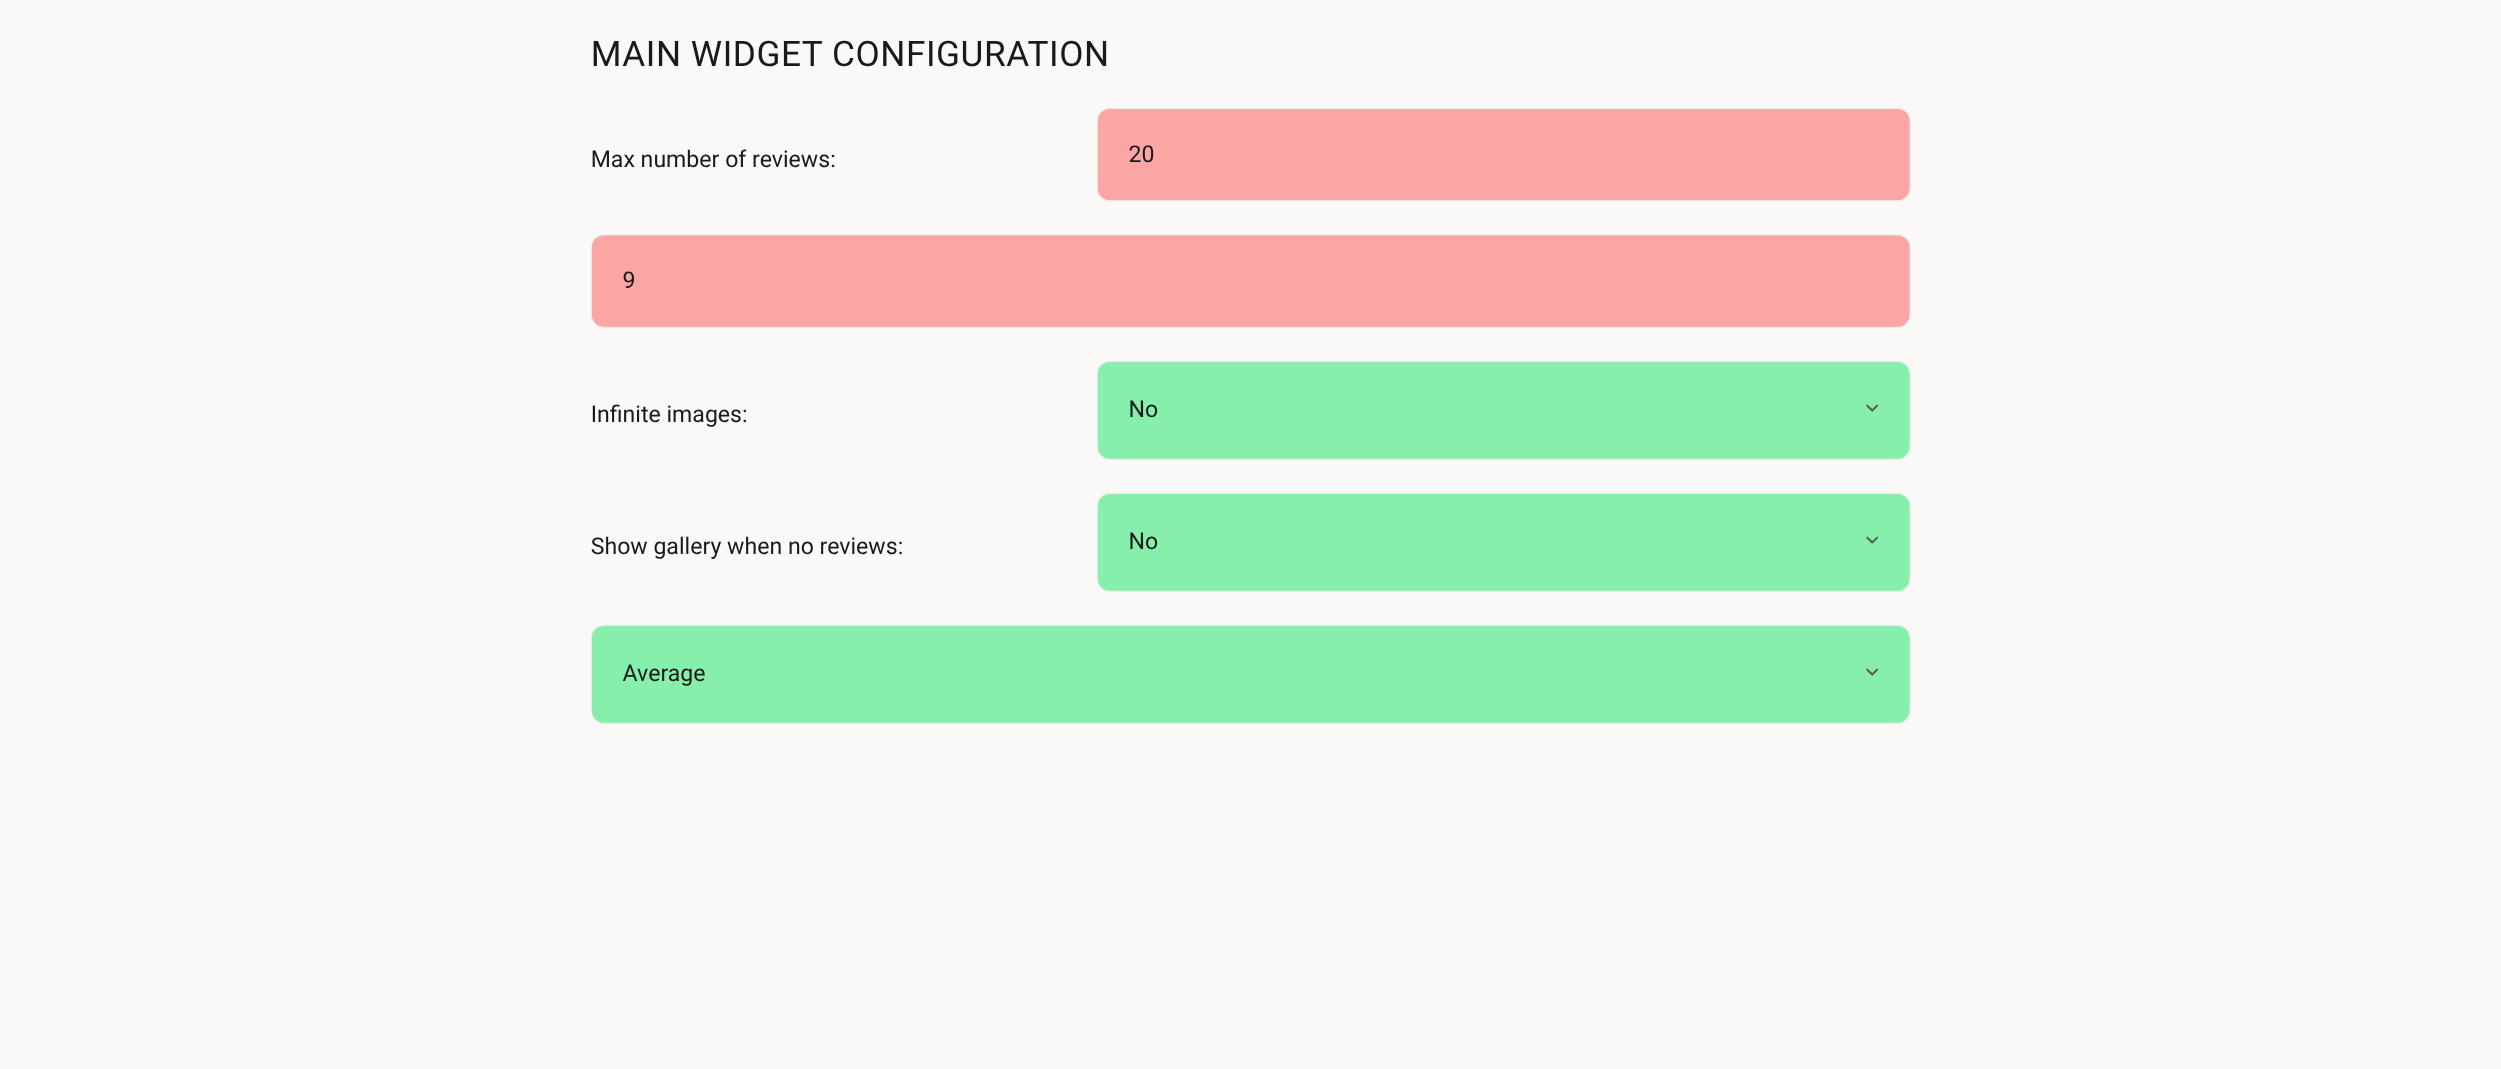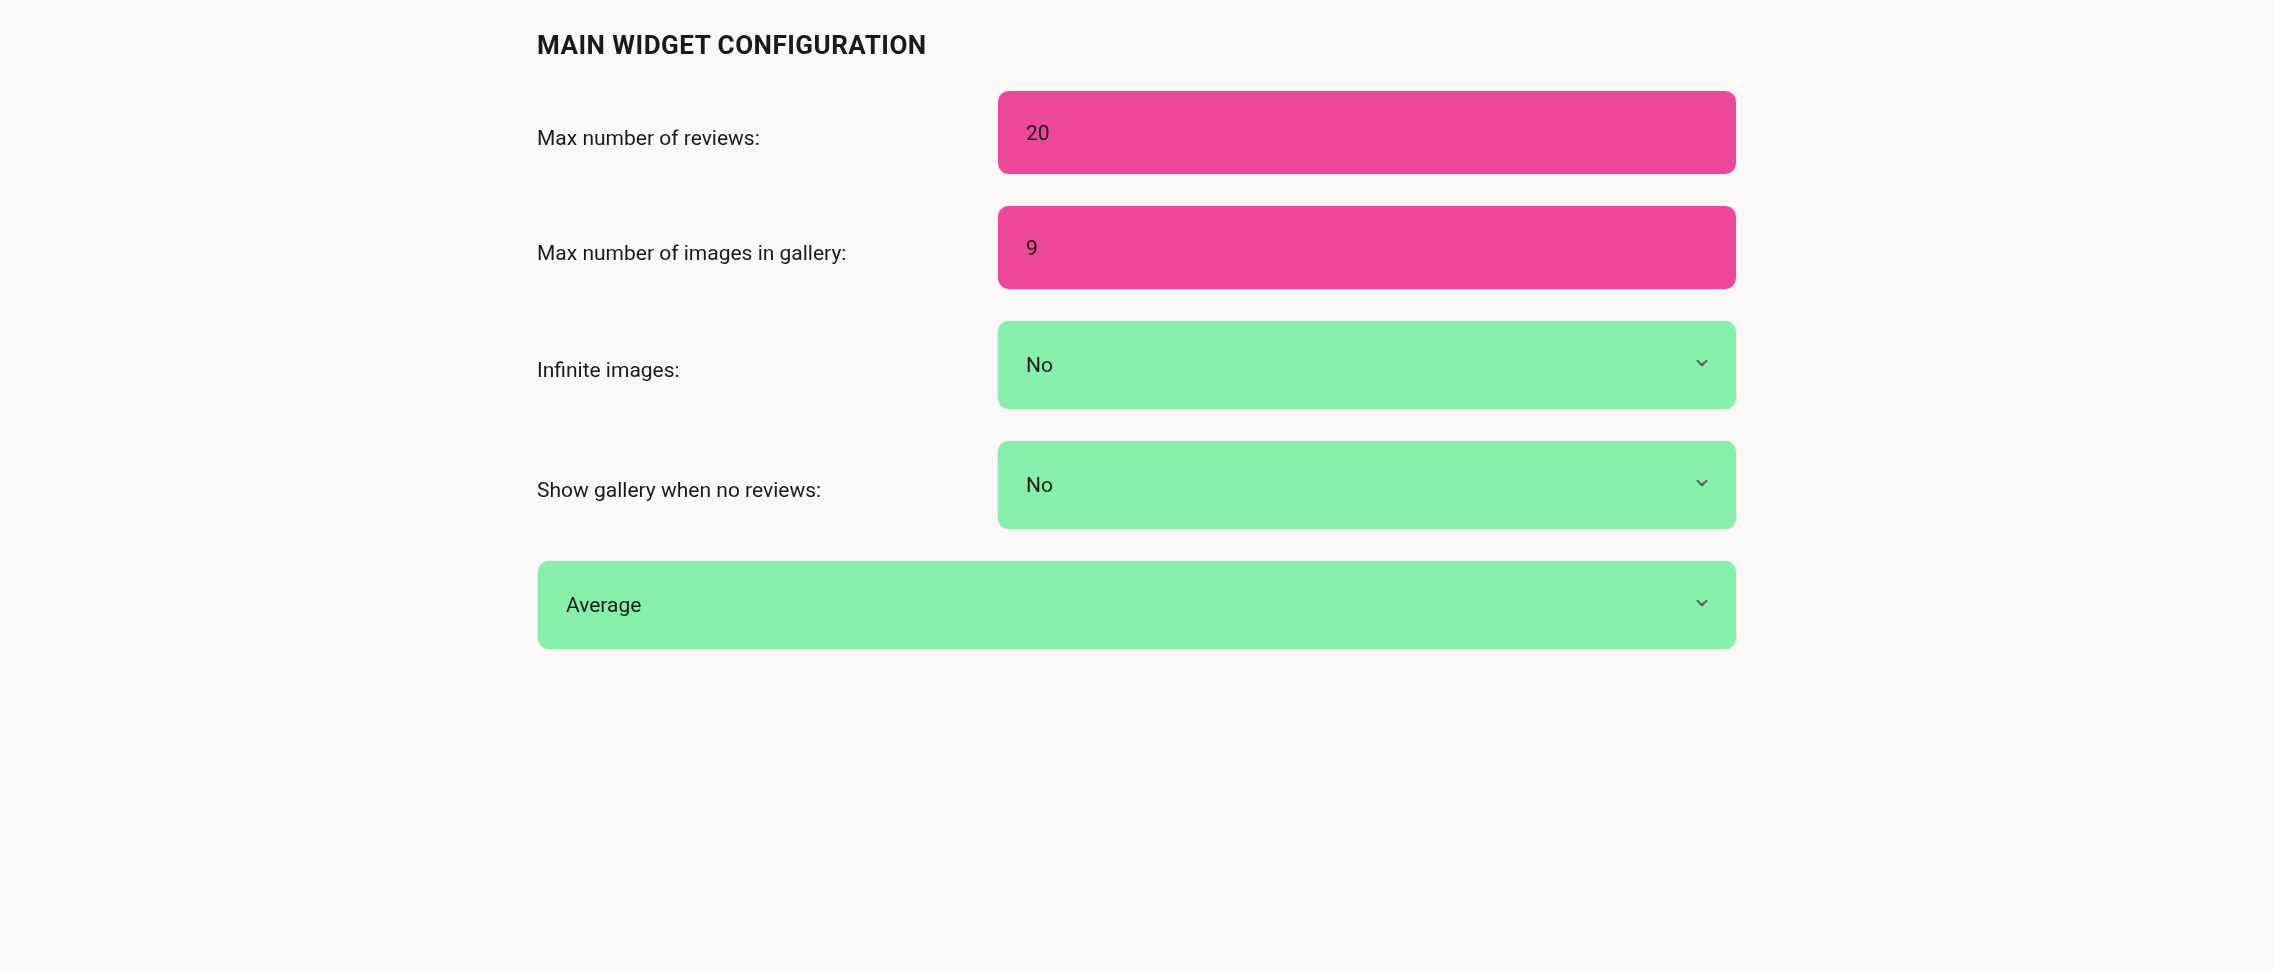--- a/index.html
+++ b/index.html
@@ -15,22 +15,22 @@
       padding: 0;
     }
     
     .container {
       max-width: 1460px;
       margin: 0 auto;
       padding: 30px 130px;
     }
     
     .section-title {
-      font-size: 26px;
-      font-weight: 700;
+      font-size: 32px;
+      font-weight: 400;
       letter-spacing: 0.5px;
       color: #1a1a1a;
       margin-bottom: 40px;
     }
     
     .form-row {
       display: flex;
       align-items: center;
       margin-bottom: 40px;
     }
@@ -47,21 +47,21 @@
       flex: 1;
       margin-top: -10px;
     }
     
     .text-input {
       width: 100%;
       height: 85px;
       padding: 0 28px;
       font-size: 21px;
       color: #1a1a1a;
-      background-color: #ec4899;
+      background-color: #fca5a5;
       border: 1px solid #ececec;
       border-radius: 12px;
       outline: none;
       font-family: inherit;
     }
     
     .select-wrapper {
       position: relative;
       width: 100%;
     }
@@ -99,21 +99,20 @@
   <h2 class="section-title">MAIN WIDGET CONFIGURATION</h2>
 
   <div class="form-row">
     <label class="form-label">Max number of reviews:</label>
     <div class="form-control-wrapper">
       <input type="text" class="text-input" value="20" style="">
     </div>
   </div>
 
   <div class="form-row">
-    <label class="form-label">Max number of images in gallery:</label>
     <div class="form-control-wrapper">
       <input type="text" class="text-input" value="9" style="">
     </div>
   </div>
 
   <div class="form-row">
     <label class="form-label">Infinite images:</label>
     <div class="form-control-wrapper">
       <div class="select-wrapper">
         <select class="select-input">

